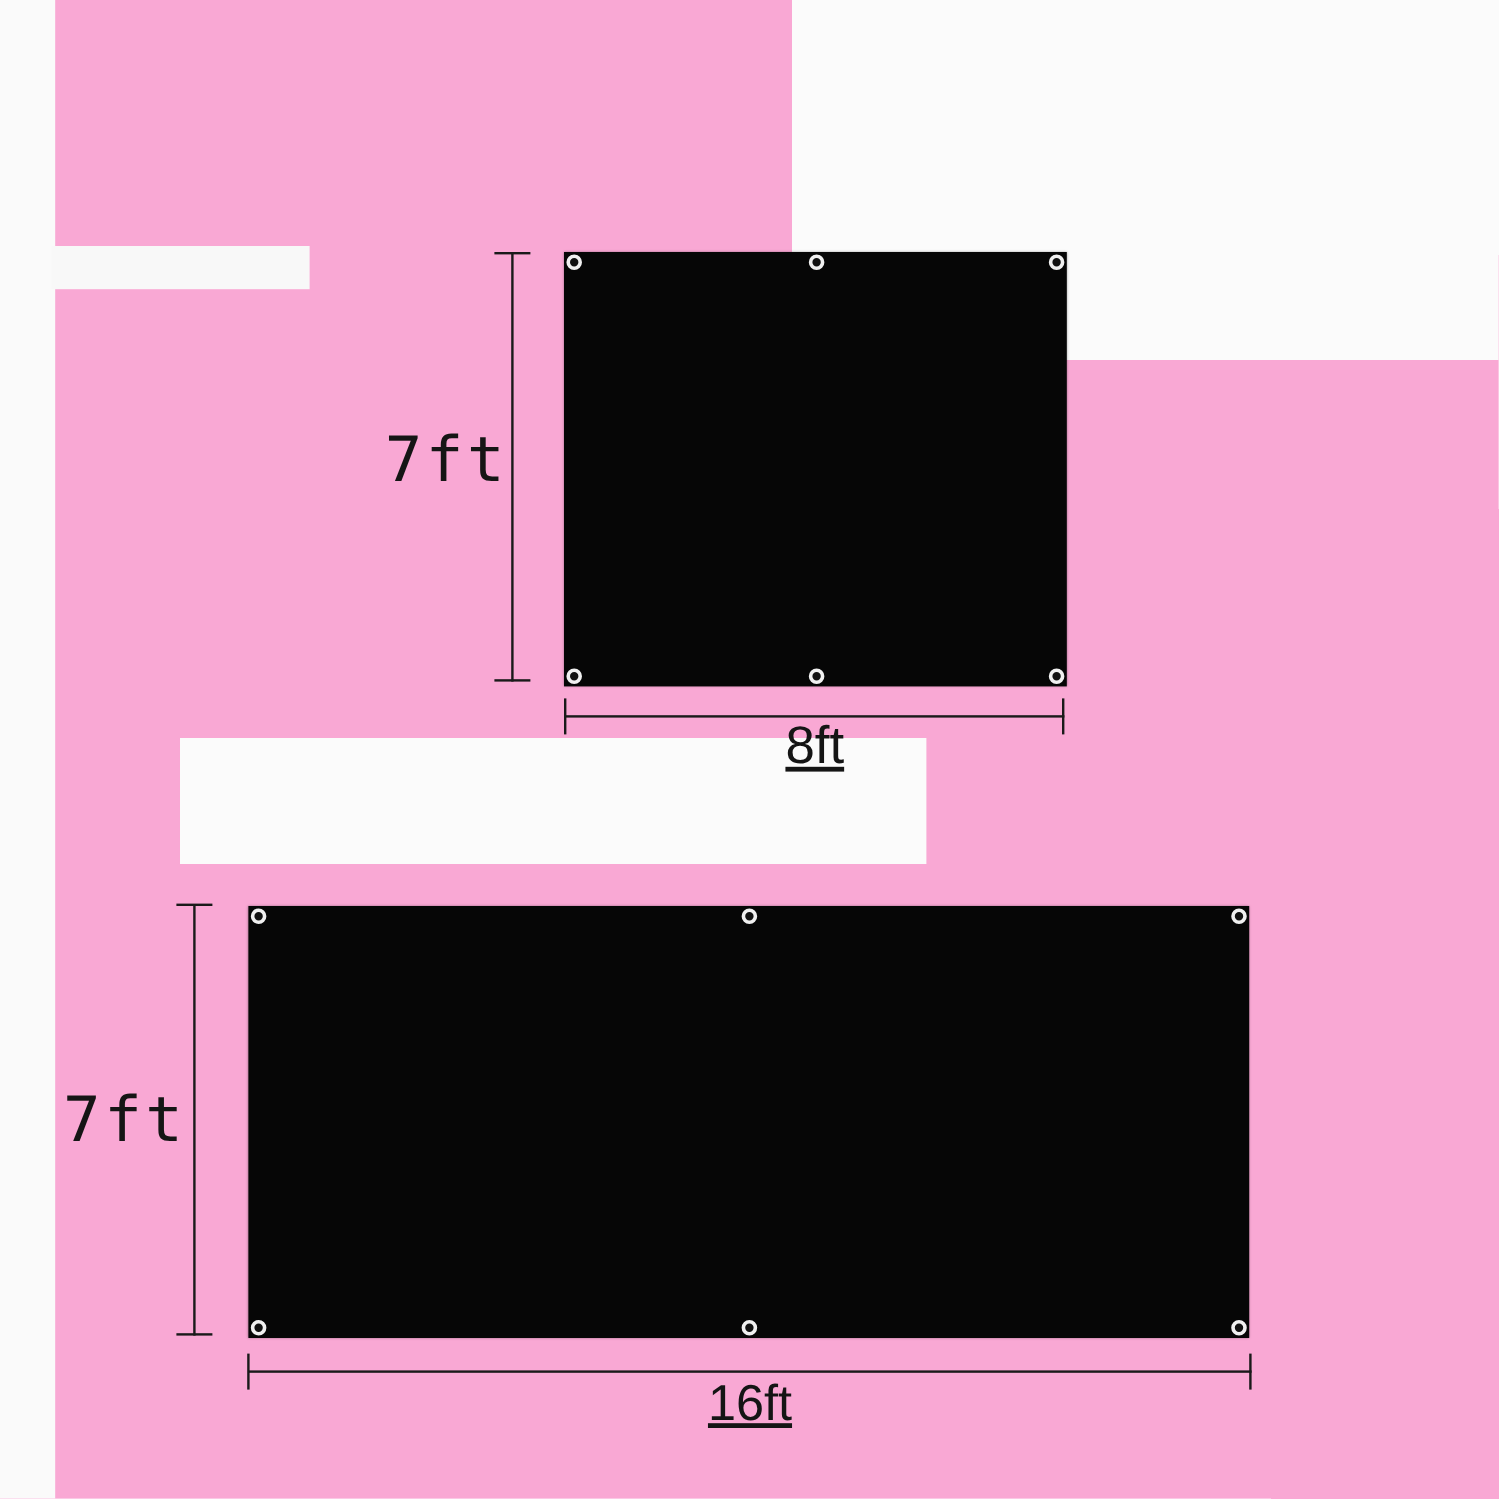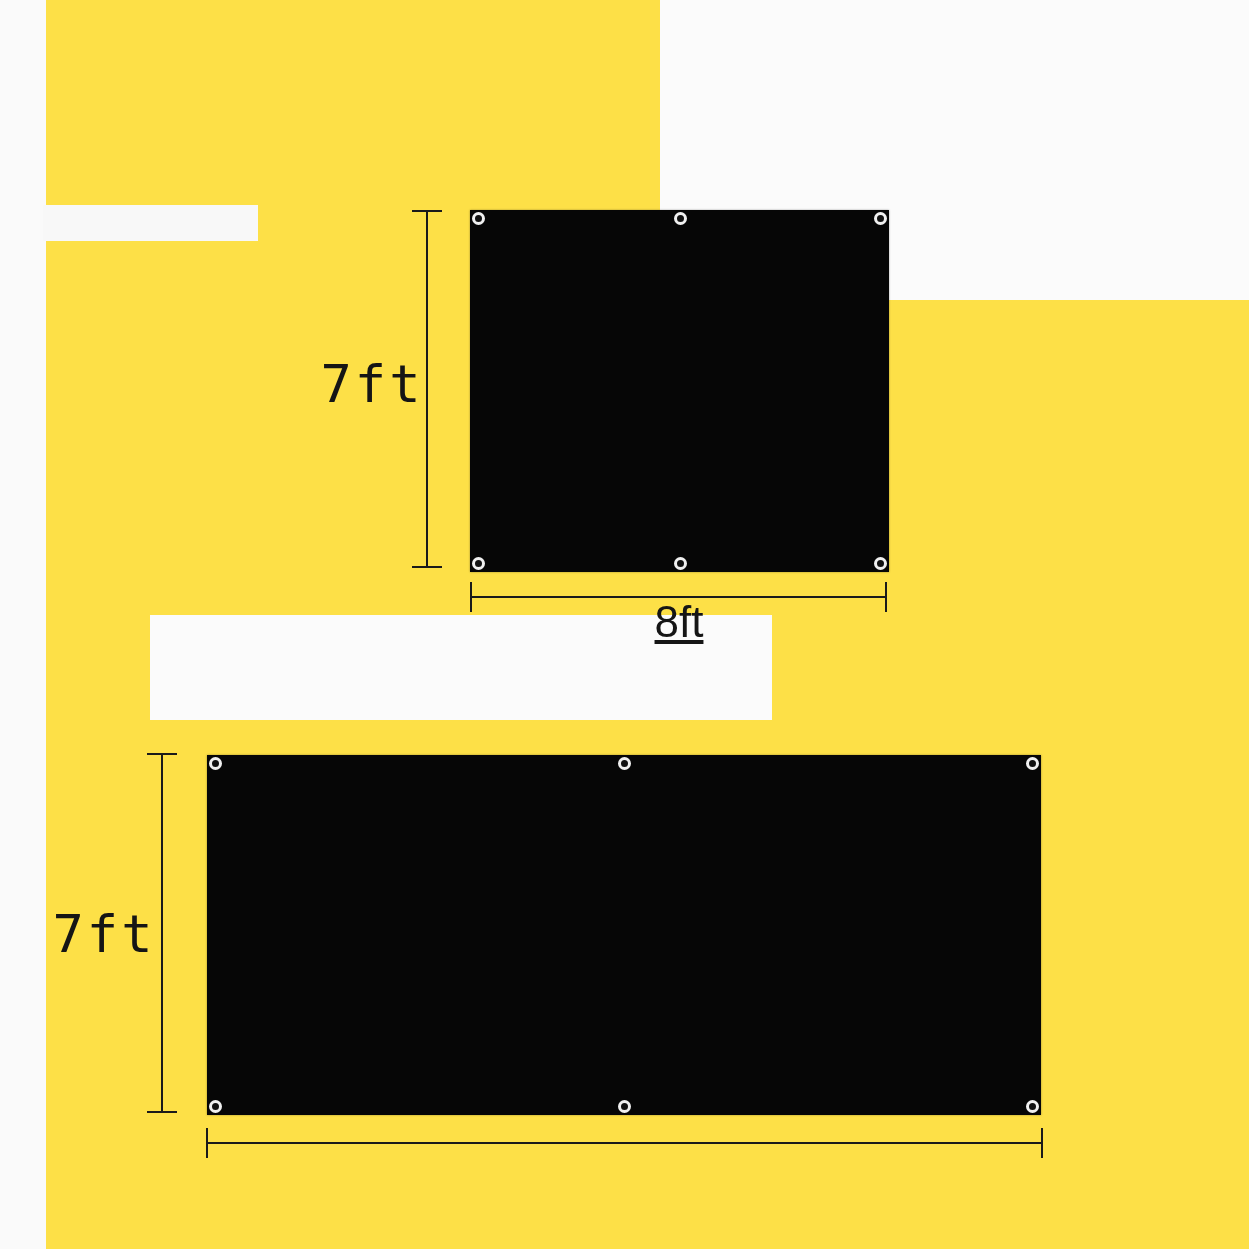--- a/index.html
+++ b/index.html
@@ -5,21 +5,21 @@
   html, body {
     margin: 0;
     padding: 0;
     background: #ffffff;
     font-family: "Liberation Sans", sans-serif;
   }
   .canvas {
     position: relative;
     width: 1249px;
     height: 1249px;
-    background: #fde047;
+    background: #f9a8d4;
     overflow: hidden;
   }
   
   .patch { position: absolute; pointer-events: none; }
   .patch-left-strip   { left: 0;    top: 0;    width: 46px;  height: 1249px; background: #fafafa; }
   .patch-top-right    { left: 660px; top: 0;   width: 589px; height: 300px;  background: #fbfbfb; }
   .patch-mid-band     { left: 43px; top: 205px; width: 215px; height: 36px;  background: #f8f8f8; }
   .patch-lower-band   { left: 150px; top: 615px; width: 622px; height: 105px; background: #fbfbfb; }
 
   
@@ -131,14 +131,15 @@
   </div>
 
   <div class="dim-part v2-line"></div>
   <div class="dim-part v2-tick-a"></div>
   <div class="dim-part v2-tick-b"></div>
   <div class="label label-mono lbl-h2">7ft</div>
 
   <div class="dim-part h2-line"></div>
   <div class="dim-part h2-tick-a"></div>
   <div class="dim-part h2-tick-b"></div>
+  <div class="label label-sans lbl-w2">16ft</div>
 
 </div>
 
 </body></html>

